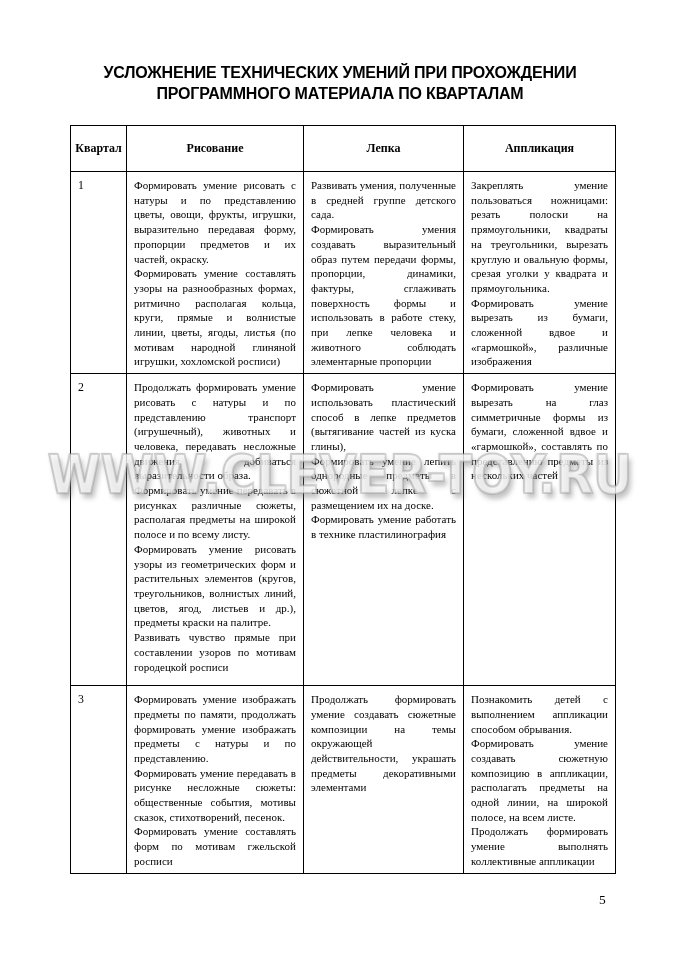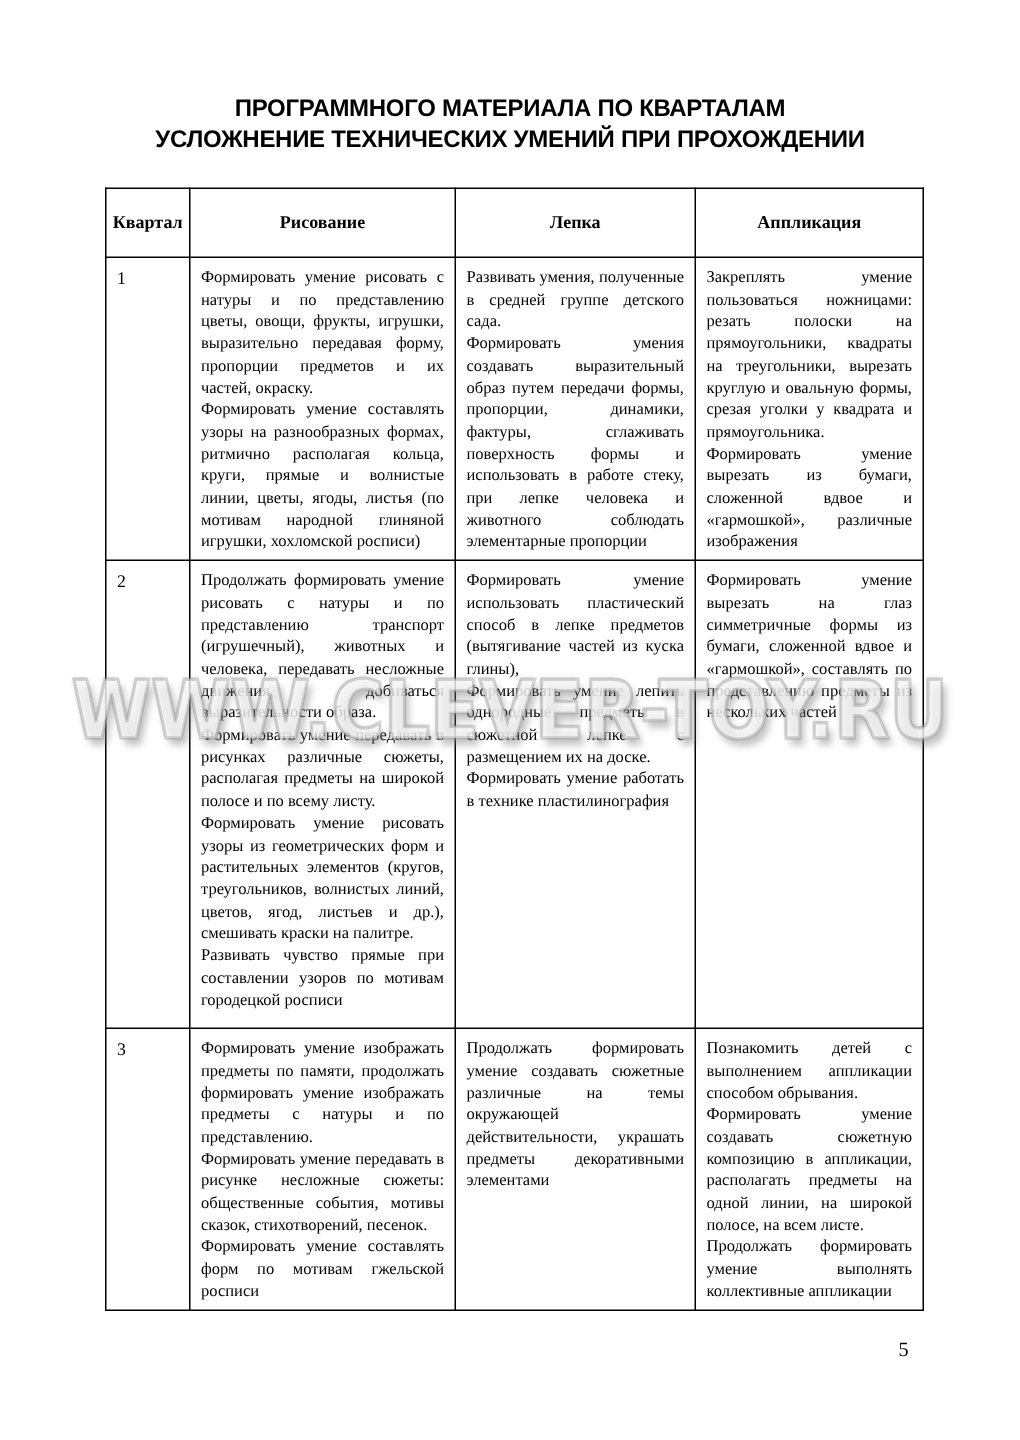--- a/index.html
+++ b/index.html
@@ -99,22 +99,22 @@
     font-size: 13.5px;
     font-family: "Liberation Serif", serif;
   }
 </style>
 </head>
 <body>
 
 <div class="page">
 
   <h1 class="title">
+    <span class="title-line">УСЛОЖНЕНИЕ ТЕХНИЧЕСКИХ УМЕНИЙ ПРИ ПРОХОЖДЕНИИ</span>
     <span class="title-line">ПРОГРАММНОГО МАТЕРИАЛА ПО КВАРТАЛАМ</span>
-    <span class="title-line">УСЛОЖНЕНИЕ ТЕХНИЧЕСКИХ УМЕНИЙ ПРИ ПРОХОЖДЕНИИ</span>
   </h1>
 
   <table class="skills-table">
     <colgroup>
       <col style="width:56px">
       <col style="width:177px">
       <col style="width:160px">
       <col style="width:152px">
     </colgroup>
     <thead>
@@ -139,41 +139,41 @@
         <td class="applique-cell">
           <p>Закреплять умение пользоваться ножницами: резать полоски на прямоугольники, квадраты на треугольники, вырезать круглую и овальную формы, срезая уголки у квадрата и прямоугольника.</p>
           <p>Формировать умение вырезать из бумаги, сложенной вдвое и «гармошкой», различные изображения</p>
         </td>
       </tr>
       <tr class="row-2">
         <td class="quarter-cell">2</td>
         <td class="drawing-cell">
           <p>Продолжать формировать умение рисовать с натуры и по представлению транспорт (игрушечный), животных и человека, передавать несложные движения, добиваться выразительности образа.</p>
           <p>Формировать умение передавать в рисунках различные сюжеты, располагая предметы на широкой полосе и по всему листу.</p>
-          <p>Формировать умение рисовать узоры из геометрических форм и растительных элементов (кругов, треугольников, волнистых линий, цветов, ягод, листьев и др.), смешивать краски на палитре.</p>
+          <p>Формировать умение рисовать узоры из геометрических форм и растительных элементов (кругов, треугольников, волнистых линий, цветов, ягод, листьев и др.), предметы краски на палитре.</p>
           <p>Развивать чувство прямые при составлении узоров по мотивам городецкой росписи</p>
         </td>
         <td class="modeling-cell">
           <p>Формировать умение использовать пластический способ в лепке предметов (вытягивание частей из куска глины),</p>
           <p>Формировать умение лепить однородные предметы в сюжетной лепке с размещением их на доске.</p>
           <p>Формировать умение работать в технике пластилинография</p>
         </td>
         <td class="applique-cell">
           <p>Формировать умение вырезать на глаз симметричные формы из бумаги, сложенной вдвое и «гармошкой», составлять по представлению предметы из нескольких частей</p>
         </td>
       </tr>
       <tr class="row-3">
         <td class="quarter-cell">3</td>
         <td class="drawing-cell">
           <p>Формировать умение изображать предметы по памяти, продолжать формировать умение изображать предметы с натуры и по представлению.</p>
           <p>Формировать умение передавать в рисунке несложные сюжеты: общественные события, мотивы сказок, стихотворений, песенок.</p>
           <p>Формировать умение составлять форм по мотивам гжельской росписи</p>
         </td>
         <td class="modeling-cell">
-          <p>Продолжать формировать умение создавать сюжетные различные на темы окружающей действительности, украшать предметы декоративными элементами</p>
+          <p>Продолжать формировать умение создавать сюжетные композиции на темы окружающей действительности, украшать предметы декоративными элементами</p>
         </td>
         <td class="applique-cell">
           <p>Познакомить детей с выполнением аппликации способом обрывания.</p>
           <p>Формировать умение создавать сюжетную композицию в аппликации, располагать предметы на одной линии, на широкой полосе, на всем листе.</p>
           <p>Продолжать формировать умение выполнять коллективные аппликации</p>
         </td>
       </tr>
     </tbody>
   </table>
 

